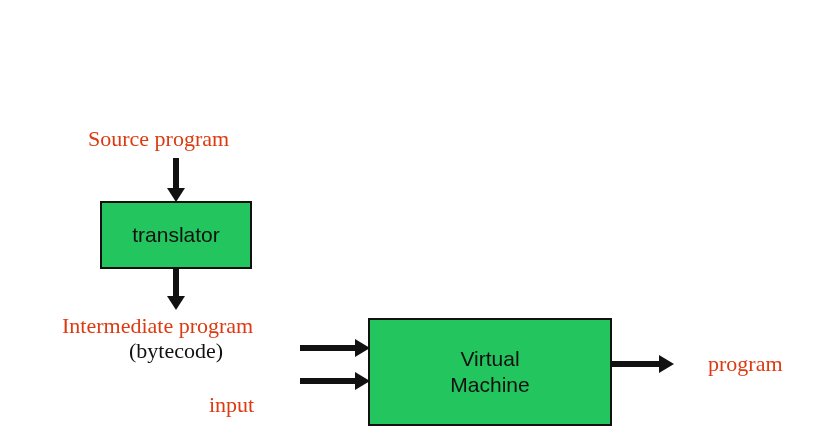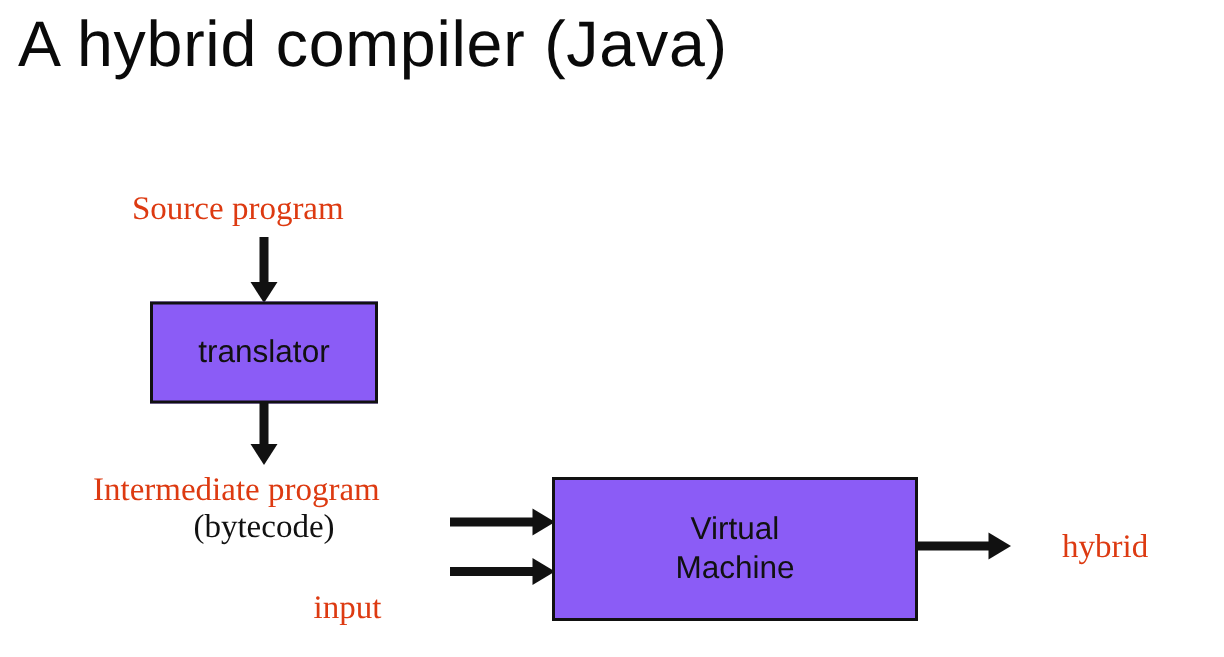--- a/index.html
+++ b/index.html
@@ -47,21 +47,21 @@
     line-height: 1.12;
   }
   .label.red   { color: #dd3a11; }
   .label.black { color: #111111; }
   .label.center { text-align: center; }
 
   .box {
     position: absolute;
     box-sizing: border-box;
     border: 2px solid #111111;
-    background: #8b5cf6;
+    background: #22c55e;
     display: flex;
     align-items: center;
     justify-content: center;
     text-align: center;
   }
   .box-text {
     font-family: "Liberation Sans", sans-serif;
     font-size: 21px;
     font-weight: 400;
     color: #111111;
@@ -110,21 +110,20 @@
     border-top: 9px solid transparent;
     border-bottom: 9px solid transparent;
     border-left: 15px solid #111111;
   }
 </style>
 </head>
 <body>
 
 <div id="slide">
 
-  <div class="title">A hybrid compiler (Java)</div>
 
   <div class="label red" style="left:88px; top:127px;">Source program</div>
 
   <div class="arrow-v" style="left:165px; top:158px; width:22px; height:44px;">
     <div class="shaft" style="height:32px;"></div>
     <div class="head"></div>
   </div>
 
   <div class="box" style="left:100px; top:201px; width:152px; height:68px;">
     <span class="box-text">translator</span>
@@ -144,25 +143,25 @@
   <div class="arrow-h" style="left:300px; top:338px; width:70px; height:20px;">
     <div class="shaft" style="width:57px;"></div>
     <div class="head"></div>
   </div>
 
   <div class="arrow-h" style="left:300px; top:371px; width:70px; height:20px;">
     <div class="shaft" style="width:57px;"></div>
     <div class="head"></div>
   </div>
 
-  <div class="box" style="left:368px; top:318px; width:244px; height:96px;">
+  <div class="box" style="left:368px; top:318px; width:244px; height:108px;">
     <span class="box-text">Virtual
 Machine</span>
   </div>
 
   <div class="arrow-h" style="left:612px; top:354px; width:62px; height:20px;">
     <div class="shaft" style="width:49px;"></div>
     <div class="head"></div>
   </div>
 
-  <div class="label red" style="left:708px; top:352px;">hybrid</div>
+  <div class="label red" style="left:708px; top:352px;">program</div>
 
 </div>
 
 </body></html>

